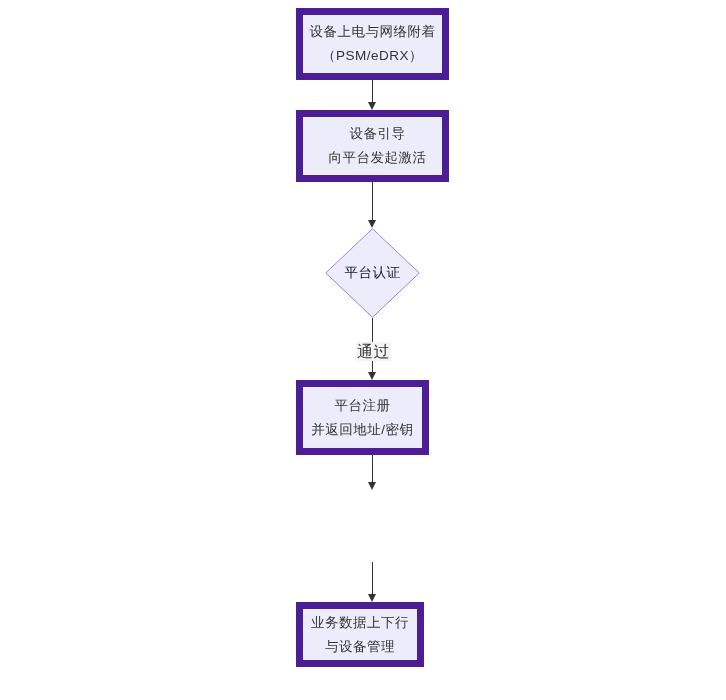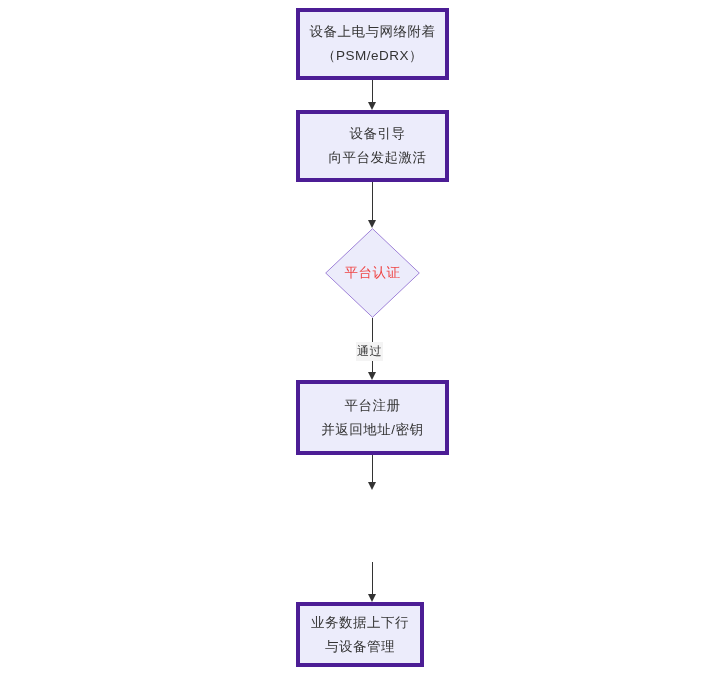--- a/index.html
+++ b/index.html
@@ -15,21 +15,21 @@
     position: relative;
     width: 726px;
     height: 700px;
     background: #ffffff;
     overflow: hidden;
   }
   .node {
     position: absolute;
     box-sizing: border-box;
     background: #ececfb;
-    border: 4px solid #4c1d95;
+    border: 7px solid #4c1d95;
     display: flex;
     flex-direction: column;
     align-items: center;
     justify-content: center;
     color: #333333;
     font-size: 13.5px;
     line-height: 24px;
     letter-spacing: 0.5px;
     white-space: nowrap;
     z-index: 3;
@@ -50,21 +50,21 @@
   }
   .decision .diamond-label {
     position: absolute;
     left: 0;
     top: 0;
     width: 100%;
     height: 100%;
     display: flex;
     align-items: center;
     justify-content: center;
-    color: #ef4444;
+    color: #0f172a;
     font-size: 13.5px;
     line-height: 24px;
     letter-spacing: 0.5px;
     white-space: nowrap;
   }
   .connector {
     position: absolute;
     z-index: 1;
   }
   .connector .stem {
@@ -80,21 +80,21 @@
     width: 0;
     height: 0;
     border-left: 4.5px solid transparent;
     border-right: 4.5px solid transparent;
     border-top: 8px solid #333333;
   }
   .edge-label {
     position: absolute;
     background: #f4f4f4;
     color: #333333;
-    font-size: 12px;
+    font-size: 16px;
     line-height: 19px;
     letter-spacing: 0.5px;
     white-space: nowrap;
     padding: 0 1px;
     z-index: 2;
   }
 </style>
 </head>
 <body>
 
@@ -136,21 +136,21 @@
     <span class="line">向平台发起激活</span>
   </div>
 
   <div class="decision" style="left:325px; top:228px; width:95px; height:90px;">
     <svg class="diamond-shape" viewBox="0 0 95 90" preserveAspectRatio="none">
       <polygon points="47.5,0.7 94.3,45 47.5,89.3 0.7,45" fill="#ececfb" stroke="#9f82d8" stroke-width="1"></polygon>
     </svg>
     <div class="diamond-label">平台认证</div>
   </div>
 
-  <div class="node" style="left:296px; top:380px; width:153px; height:75px;">
+  <div class="node" style="left:296px; top:380px; width:133px; height:75px;">
     <span class="line">平台注册</span>
     <span class="line">并返回地址/密钥</span>
   </div>
 
 
   <div class="node" style="left:296px; top:602px; width:128px; height:65px;">
     <span class="line">业务数据上下行</span>
     <span class="line">与设备管理</span>
   </div>
 

